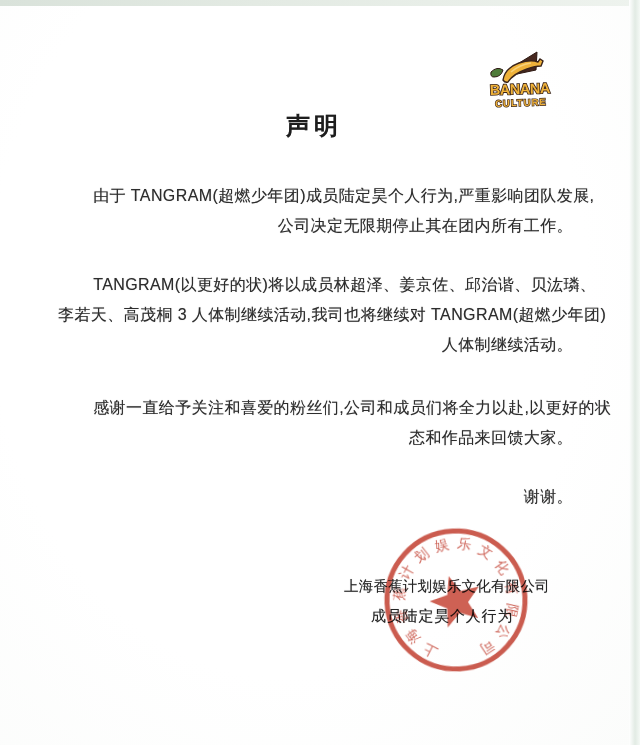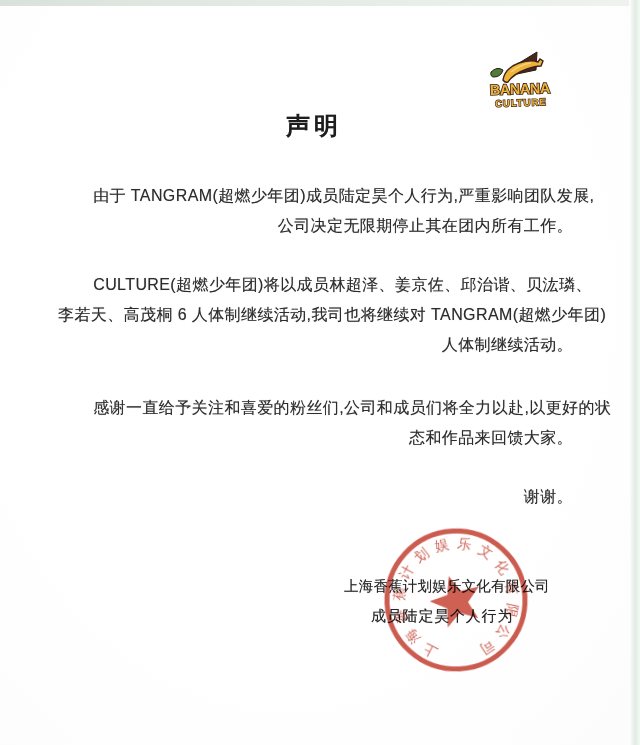--- a/index.html
+++ b/index.html
@@ -88,22 +88,22 @@
     <text x="40" y="56" text-anchor="middle" font-family="Liberation Sans, sans-serif" font-weight="bold" font-size="9.5" fill="#efb23a" stroke="#3a241a" stroke-width="1.3" paint-order="stroke" letter-spacing="1" transform="rotate(-2 40 56)">CULTURE</text>
   </svg>
 
   <div class="doc-title">声明</div>
 
   <div class="para p1">
       <div class="line">由于 TANGRAM(超燃少年团)成员陆定昊个人行为,严重影响团队发展,</div>
       <div class="line">公司决定无限期停止其在团内所有工作。</div>
     </div>
   <div class="para p2">
-      <div class="line">CULTURE(超燃少年团)将以成员林超泽、姜京佐、邱治谐、贝汯璘、</div>
-      <div class="line">李若天、高茂桐 6 人体制继续活动,我司也将继续对 TANGRAM(超燃少年团)</div>
+      <div class="line">TANGRAM(以更好的状)将以成员林超泽、姜京佐、邱治谐、贝汯璘、</div>
+      <div class="line">李若天、高茂桐 3 人体制继续活动,我司也将继续对 TANGRAM(超燃少年团)</div>
       <div class="line">人体制继续活动。</div>
     </div>
   <div class="para p3">
       <div class="line">感谢一直给予关注和喜爱的粉丝们,公司和成员们将全力以赴,以更好的状</div>
       <div class="line">态和作品来回馈大家。</div>
     </div>
   <div class="para thanks">
     <div class="line">谢谢。</div>
   </div>
 

